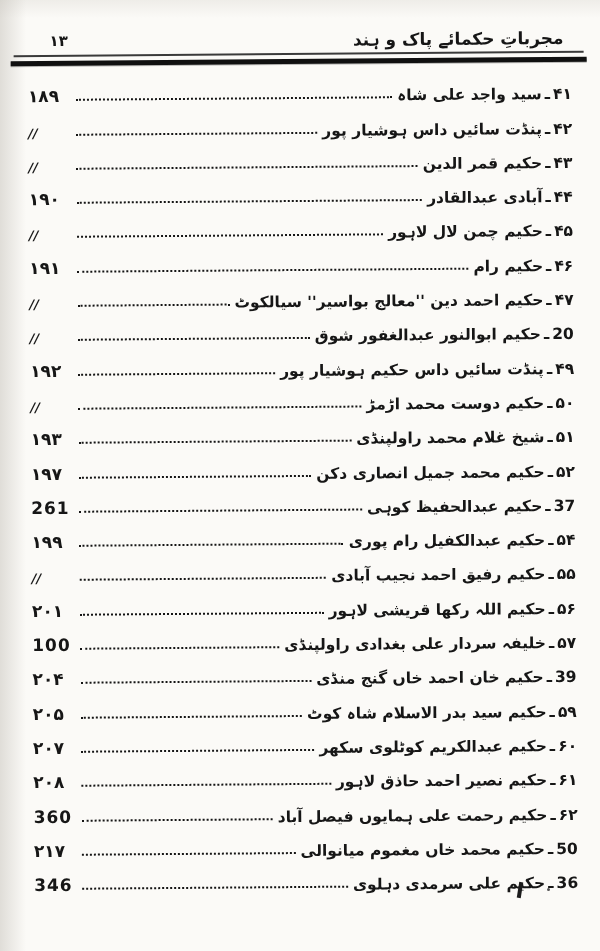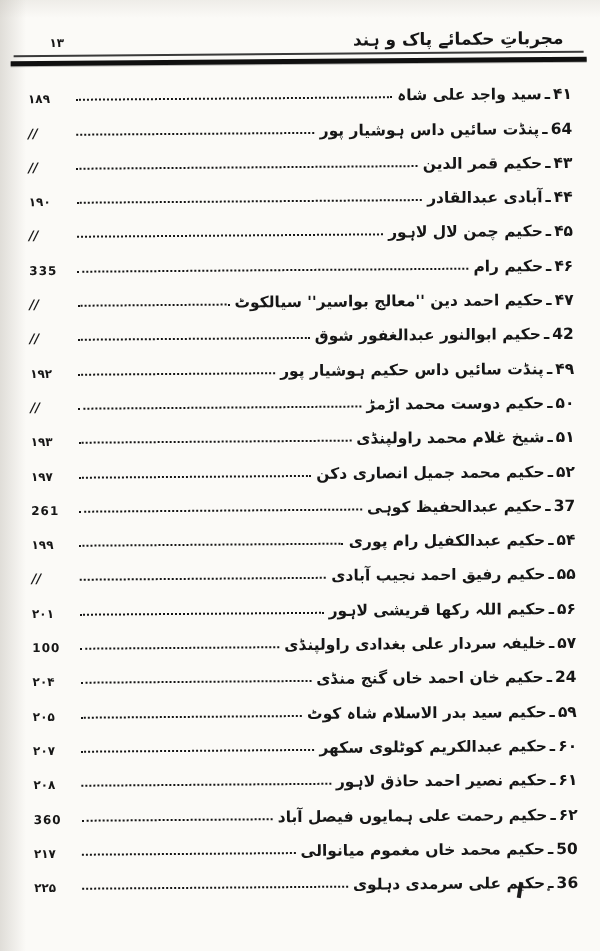--- a/index.html
+++ b/index.html
@@ -26,21 +26,21 @@
     transform: rotate(-0.45deg);
     transform-origin: 50% 40%;
   }
   .header {
     display: flex;
     justify-content: space-between;
     align-items: flex-end;
     padding: 30px 34px 0 52px;
   }
   .folio {
-    font-size: 12px;
+    font-size: 15px;
     font-weight: bold;
     letter-spacing: 1px;
     padding-bottom: 2px;
   }
   .title {
     font-size: 17px;
     font-weight: bold;
     direction: rtl;
   }
   .rule-thin {
@@ -57,21 +57,21 @@
   .toc {
     padding: 8px 26px 0 30px;
   }
   .row {
     display: flex;
     align-items: flex-end;
     height: 34.3px;
   }
   .pagenum {
     min-width: 44px;
-    font-size: 12px;
+    font-size: 17px;
     font-weight: bold;
     letter-spacing: 1px;
     text-align: left;
     padding-bottom: 2px;
     white-space: nowrap;
   }
   .pagenum.ditto {
     font-size: 13px;
     font-style: italic;
     letter-spacing: 0;
@@ -132,21 +132,21 @@
     <span class="leader"></span>
     <span class="titlewrap" dir="rtl">
       <span class="num">۴۱</span><span class="sep">ـ</span><span class="name">سید واجد علی شاہ</span>
     </span>
   </div>
 
   <div class="row">
     <span class="pagenum ditto">//</span>
     <span class="leader"></span>
     <span class="titlewrap" dir="rtl">
-      <span class="num">64</span><span class="sep">ـ</span><span class="name">پنڈت سائیں داس ہوشیار پور</span>
+      <span class="num">۴۲</span><span class="sep">ـ</span><span class="name">پنڈت سائیں داس ہوشیار پور</span>
     </span>
   </div>
 
   <div class="row">
     <span class="pagenum ditto">//</span>
     <span class="leader"></span>
     <span class="titlewrap" dir="rtl">
       <span class="num">۴۳</span><span class="sep">ـ</span><span class="name">حکیم قمر الدین</span>
     </span>
   </div>
@@ -161,40 +161,40 @@
 
   <div class="row">
     <span class="pagenum ditto">//</span>
     <span class="leader"></span>
     <span class="titlewrap" dir="rtl">
       <span class="num">۴۵</span><span class="sep">ـ</span><span class="name">حکیم چمن لال لاہور</span>
     </span>
   </div>
 
   <div class="row">
-    <span class="pagenum">335</span>
+    <span class="pagenum">۱۹۱</span>
     <span class="leader"></span>
     <span class="titlewrap" dir="rtl">
       <span class="num">۴۶</span><span class="sep">ـ</span><span class="name">حکیم رام</span>
     </span>
   </div>
 
   <div class="row">
     <span class="pagenum ditto">//</span>
     <span class="leader"></span>
     <span class="titlewrap" dir="rtl">
       <span class="num">۴۷</span><span class="sep">ـ</span><span class="name">حکیم احمد دین ''معالج بواسیر'' سیالکوٹ</span>
     </span>
   </div>
 
   <div class="row">
     <span class="pagenum ditto">//</span>
     <span class="leader"></span>
     <span class="titlewrap" dir="rtl">
-      <span class="num">42</span><span class="sep">ـ</span><span class="name">حکیم ابوالنور عبدالغفور شوق</span>
+      <span class="num">20</span><span class="sep">ـ</span><span class="name">حکیم ابوالنور عبدالغفور شوق</span>
     </span>
   </div>
 
   <div class="row">
     <span class="pagenum">۱۹۲</span>
     <span class="leader"></span>
     <span class="titlewrap" dir="rtl">
       <span class="num">۴۹</span><span class="sep">ـ</span><span class="name">پنڈت سائیں داس حکیم ہوشیار پور</span>
     </span>
   </div>
@@ -260,21 +260,21 @@
     <span class="leader"></span>
     <span class="titlewrap" dir="rtl">
       <span class="num">۵۷</span><span class="sep">ـ</span><span class="name">خلیفہ سردار علی بغدادی راولپنڈی</span>
     </span>
   </div>
 
   <div class="row">
     <span class="pagenum">۲۰۴</span>
     <span class="leader"></span>
     <span class="titlewrap" dir="rtl">
-      <span class="num">24</span><span class="sep">ـ</span><span class="name">حکیم خان احمد خاں گنج منڈی</span>
+      <span class="num">39</span><span class="sep">ـ</span><span class="name">حکیم خان احمد خاں گنج منڈی</span>
     </span>
   </div>
 
   <div class="row">
     <span class="pagenum">۲۰۵</span>
     <span class="leader"></span>
     <span class="titlewrap" dir="rtl">
       <span class="num">۵۹</span><span class="sep">ـ</span><span class="name">حکیم سید بدر الاسلام شاہ کوٹ</span>
     </span>
   </div>
@@ -305,21 +305,21 @@
 
   <div class="row">
     <span class="pagenum">۲۱۷</span>
     <span class="leader"></span>
     <span class="titlewrap" dir="rtl">
       <span class="num">50</span><span class="sep">ـ</span><span class="name">حکیم محمد خاں مغموم میانوالی</span>
     </span>
   </div>
 
   <div class="row">
-    <span class="pagenum">۲۲۵</span>
+    <span class="pagenum">346</span>
     <span class="leader"></span>
     <span class="titlewrap" dir="rtl">
       <span class="num">36</span><span class="sep">ـ</span><span class="name">حکیم علی سرمدی دہلوی</span>
     </span>
   </div>
 </div>
   </div>
   <div class="artifact-1"></div>
   <div class="artifact-2"></div>
 </div>

